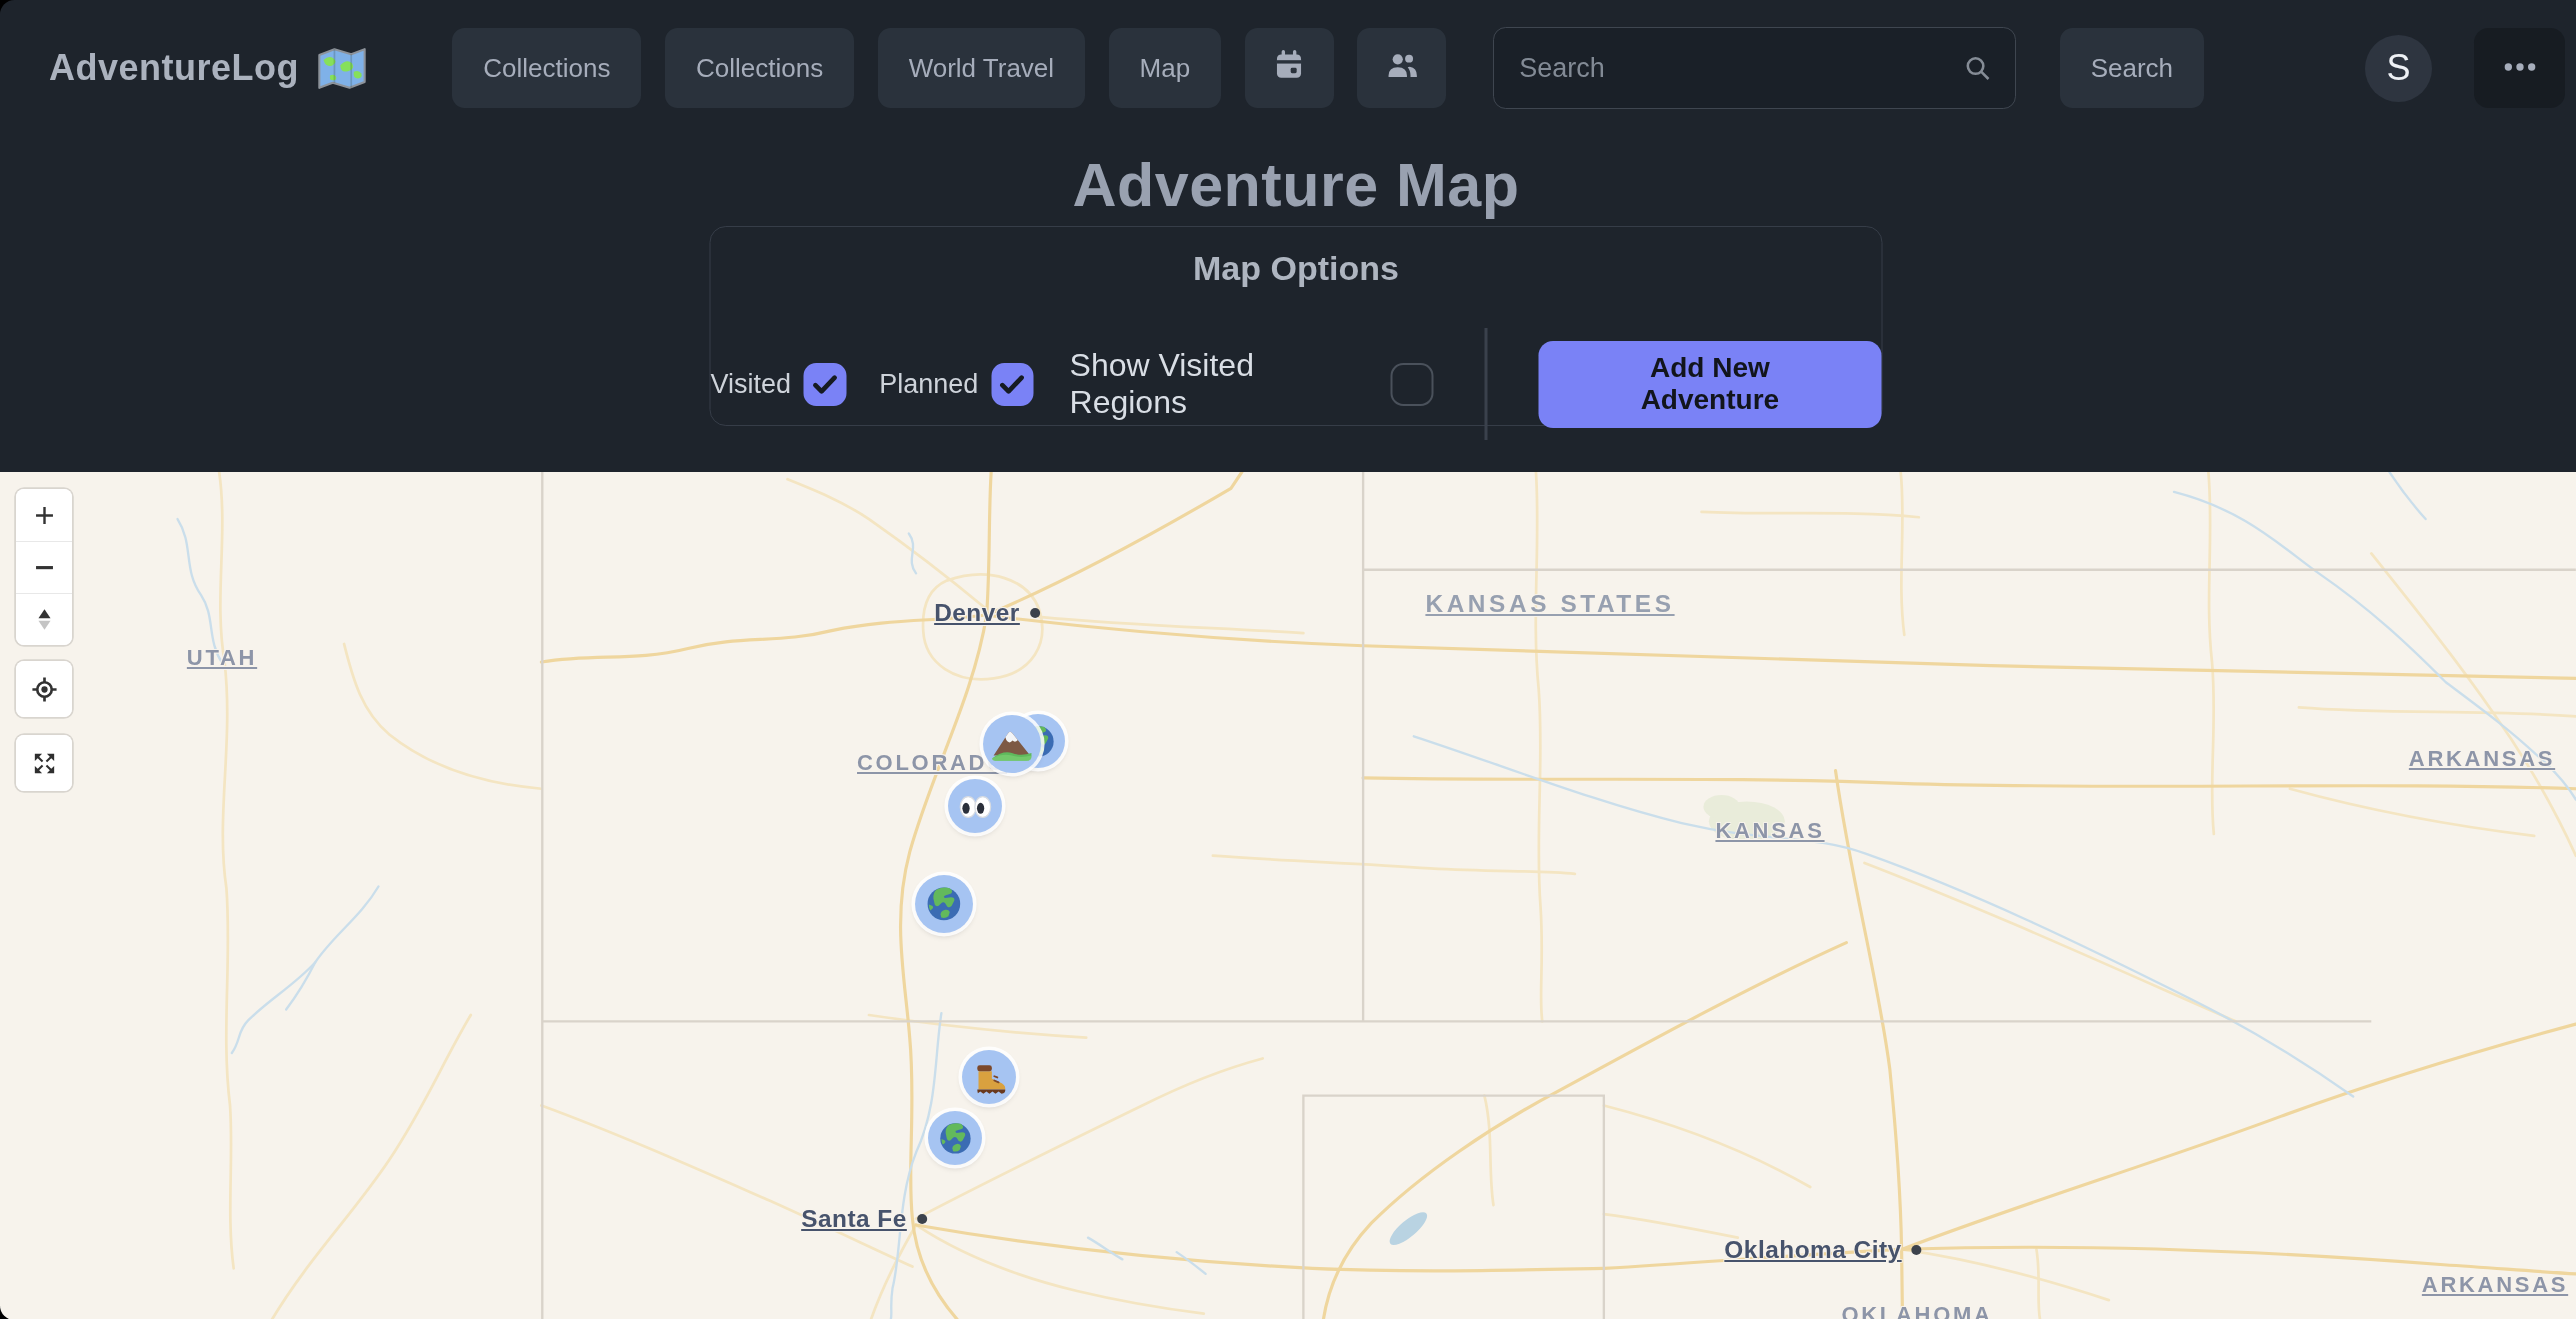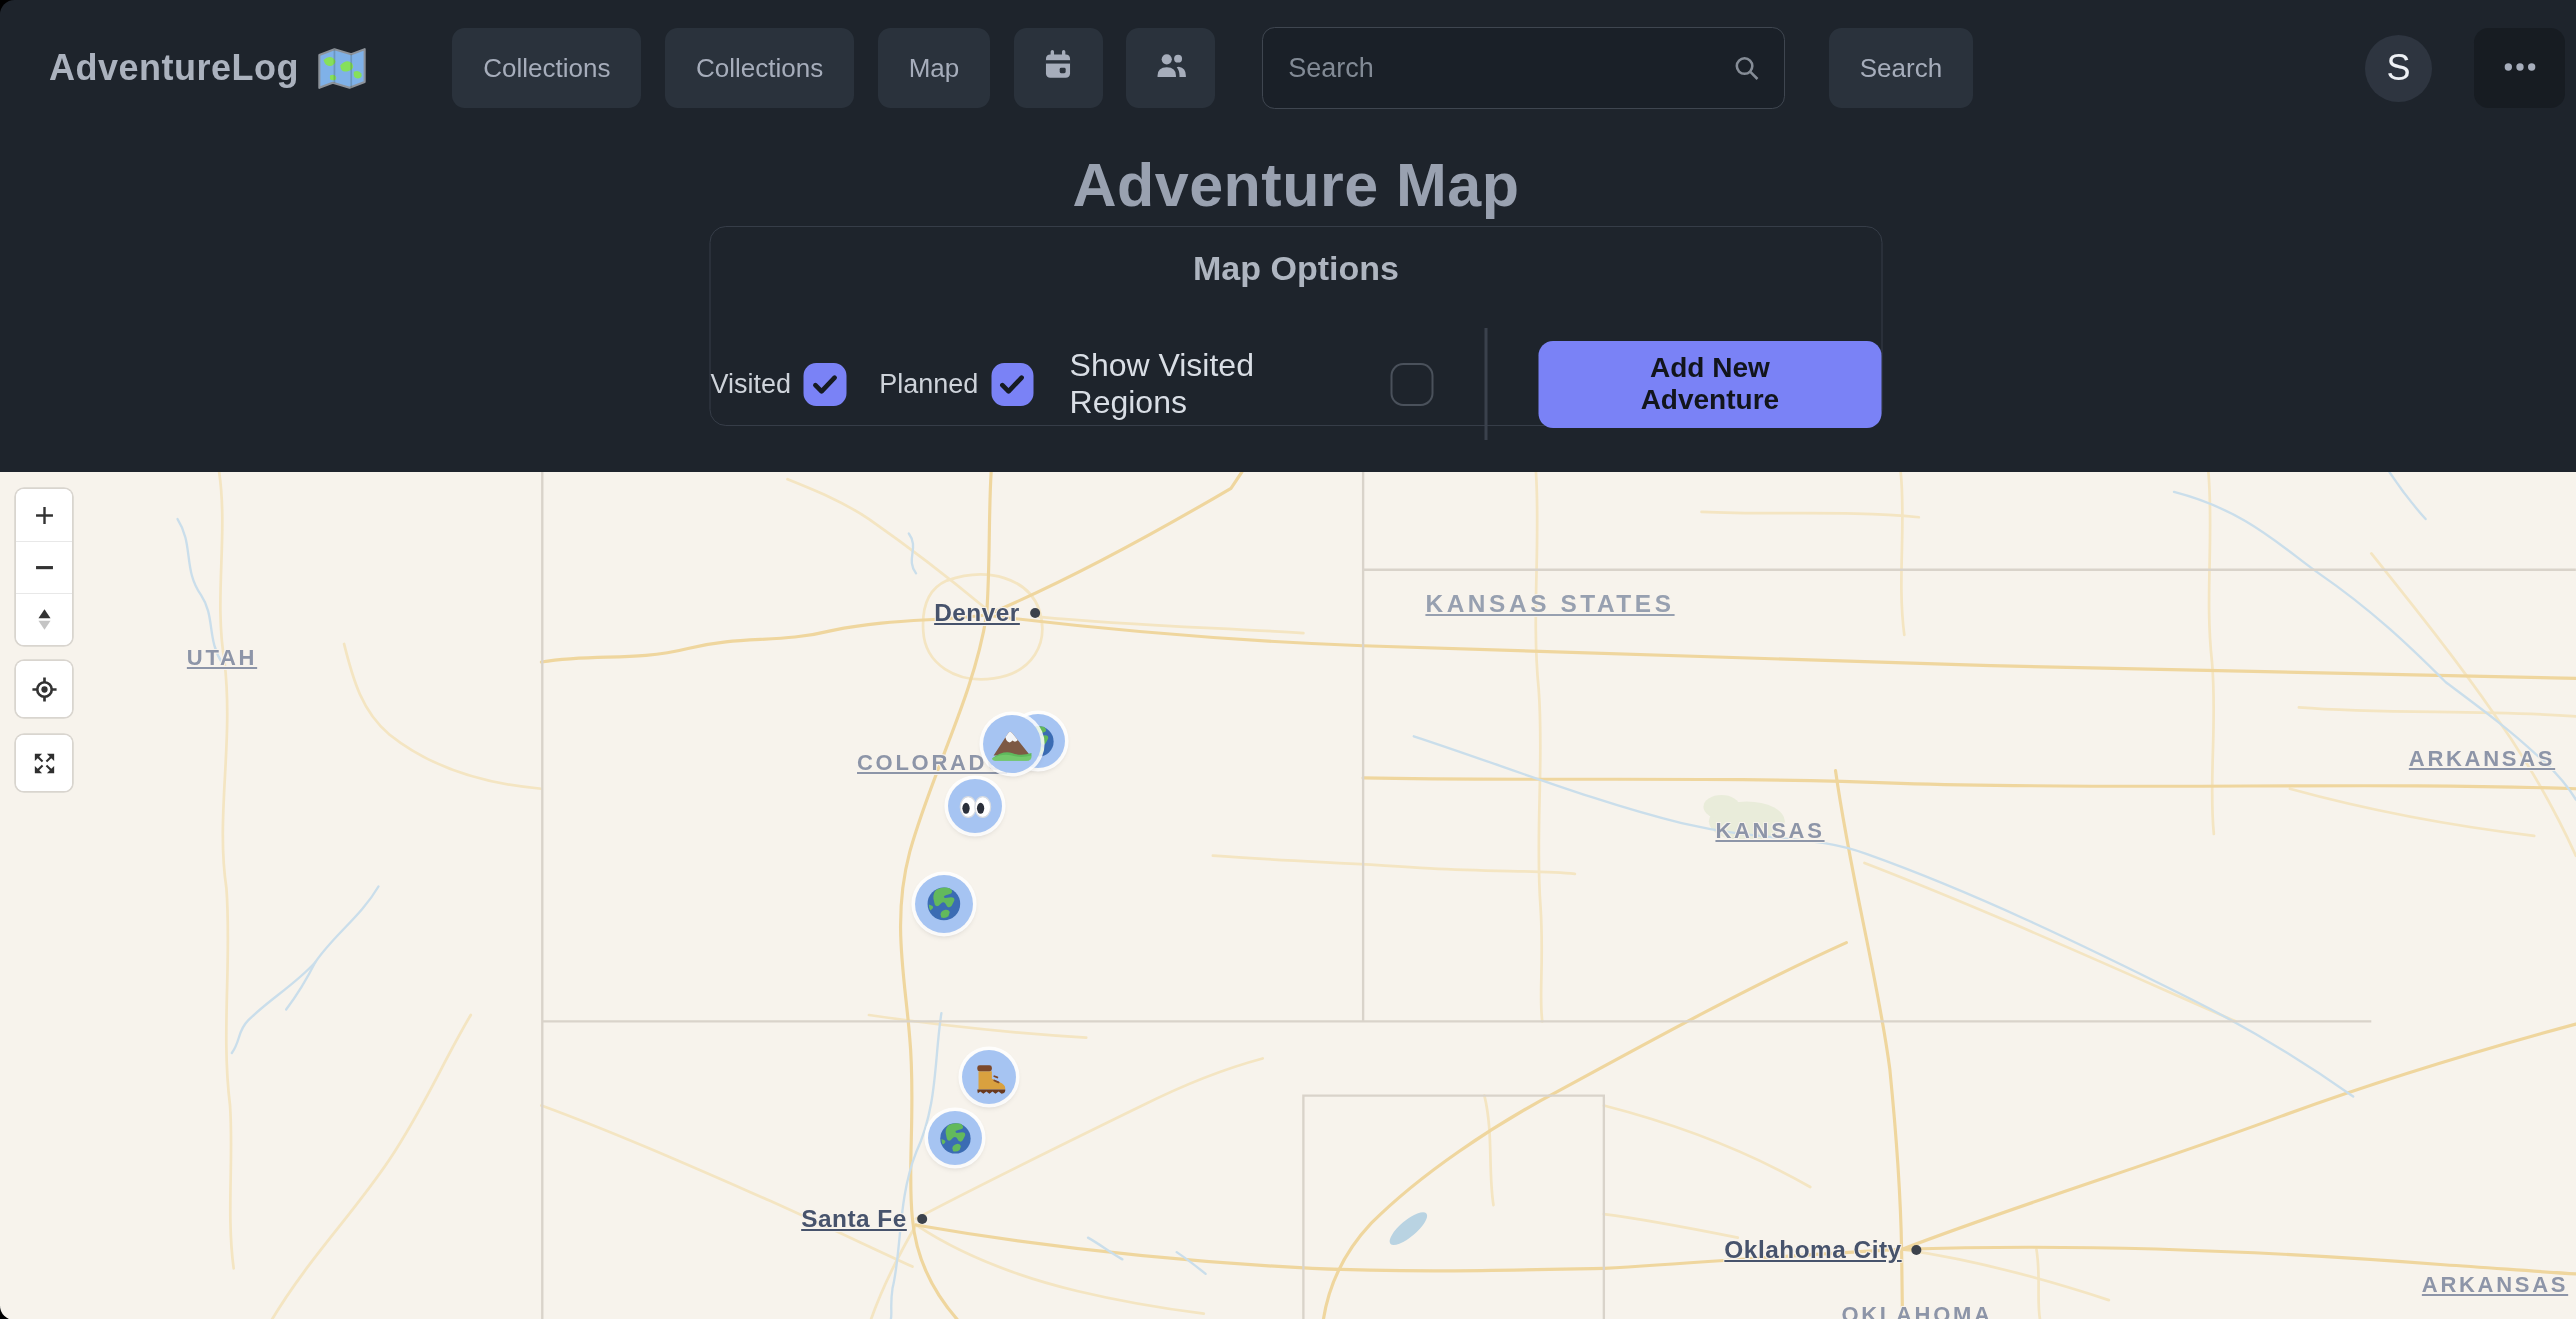--- a/index.html
+++ b/index.html
@@ -83,20 +83,21 @@
             <path d="M30 24 q8-8 14-2 q4 6-4 9 q-10 3-10-7 z" fill="#86e05a"></path>
             <path d="M46 32 q6-3 9 2 q2 5-4 6 q-6 0-5-8 z" fill="#86e05a"></path>
             <path d="M18 36 q5-2 7 2 q1 4-4 4 q-5 0-3-6 z" fill="#86e05a"></path>
             <path d="M23 5 V45 M43 11 V51" stroke="rgba(40,60,40,.22)" stroke-width="2"></path>
           </svg>
         </span>
     </div>
     <div class="nav-group">
       <button class="nav-btn">Collections</button>
       <button class="nav-btn">Collections</button>
+      <button class="nav-btn">World Travel</button>
       <button class="nav-btn">Map</button>
       <button class="nav-btn icon-btn">
           <span><svg viewBox="0 0 24 24">
               <rect x="3.5" y="4.5" width="17" height="16.5" rx="3" fill="#a6adbb"></rect>
               <rect x="3.5" y="8.6" width="17" height="2.4" fill="#2a323c"></rect>
               <rect x="13.2" y="14" width="4.2" height="3.8" rx="1" fill="#2a323c"></rect>
               <path d="M8 2.6 v3 M16 2.6 v3" stroke="#a6adbb" stroke-width="2.4" stroke-linecap="round"></path>
             </svg></span>
         </button>
       <button class="nav-btn icon-btn">

